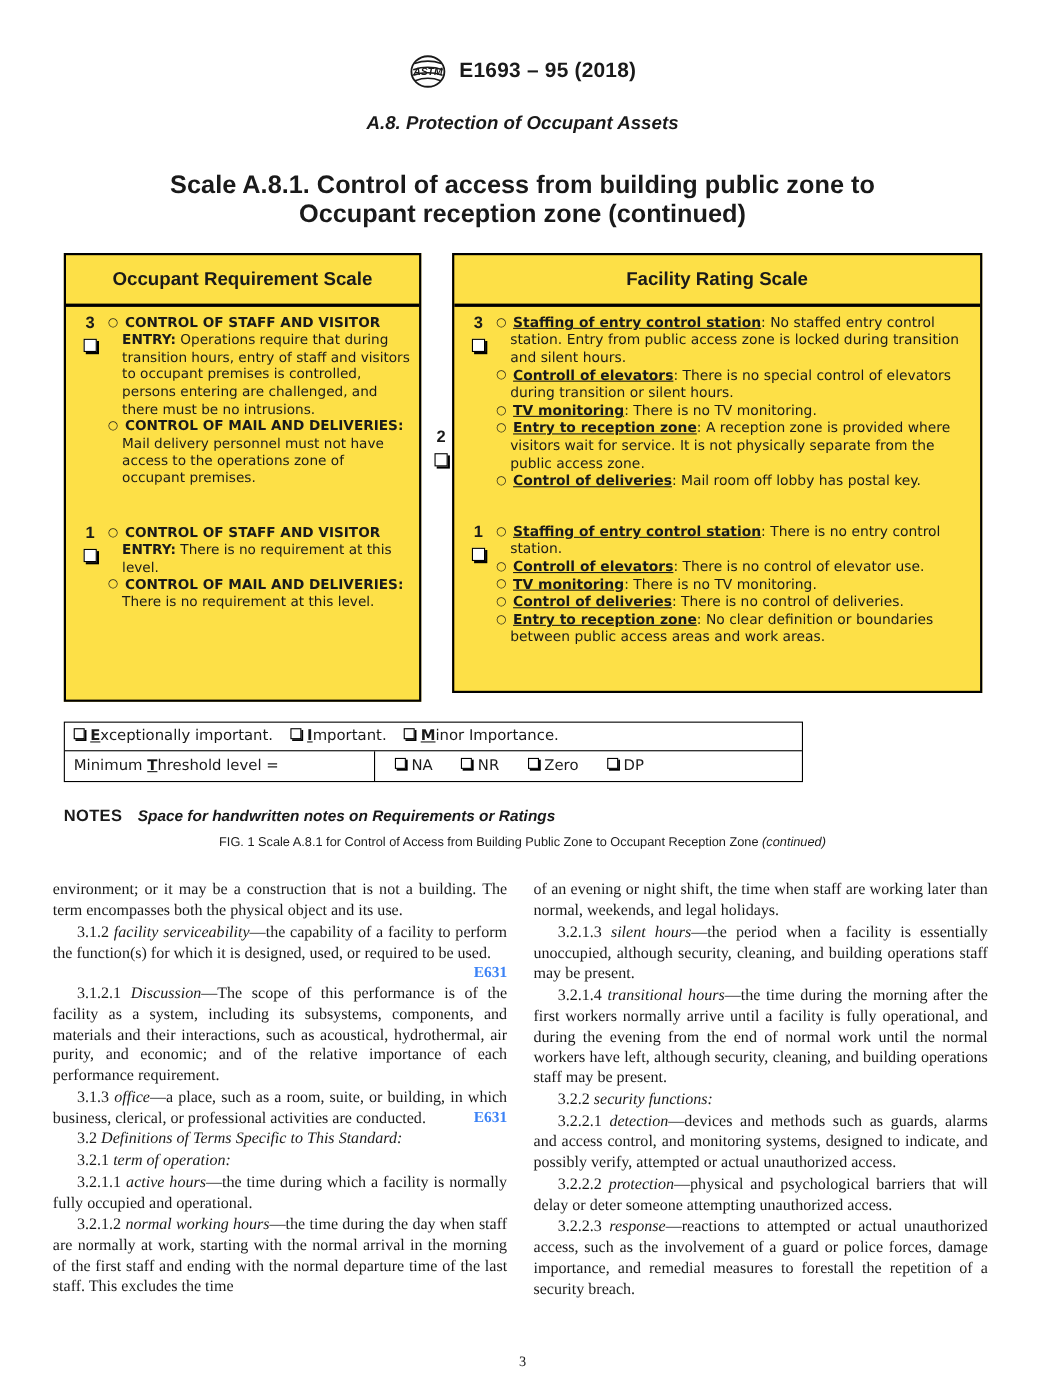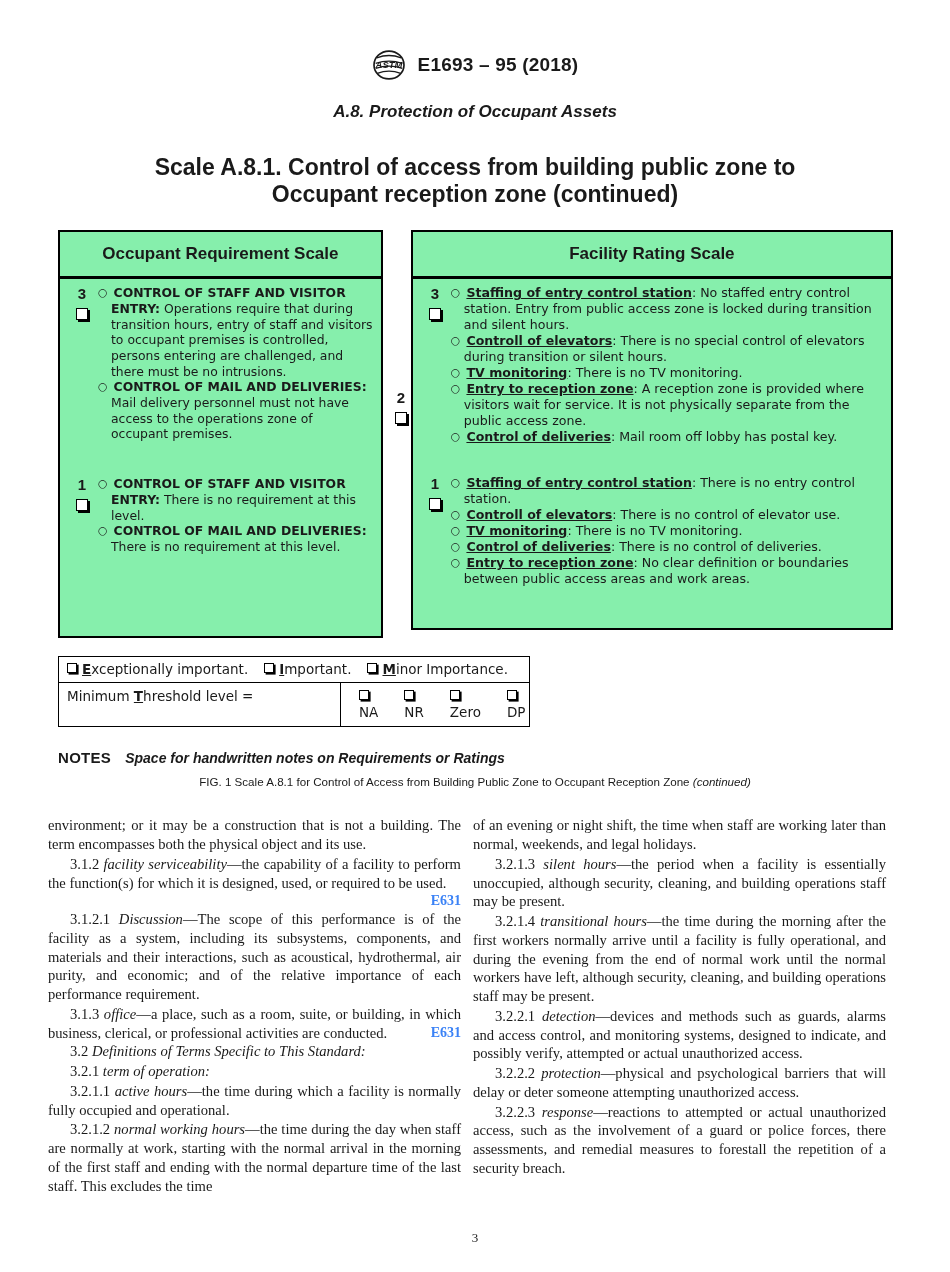--- a/index.html
+++ b/index.html
@@ -63,21 +63,21 @@
   
   .scales-wrap {
     position: relative;
     margin-top: 22px;
     padding: 0 57px 0 58px;
     display: flex;
     align-items: flex-start;
   }
   .scale-box {
     border: 2px solid #000;
-    background: #86efac;
+    background: #fde047;
     box-sizing: border-box;
     position: relative;
   }
   .scale-box.left  { width: 326px; height: 408px; }
   .scale-box.right { width: 484px; height: 400px; margin-left: 28px; }
 
   .scale-head {
     border-bottom: 3px solid #000;
     text-align: center;
     font-family: "Liberation Sans", sans-serif;
@@ -139,21 +139,21 @@
     position: absolute;
     left: 389px;
     top: 160px;
     width: 24px;
     text-align: center;
   }
 
   
   .legend {
     margin: 18px 0 0 58px;
-    width: 472px;
+    width: 672px;
     border: 1.5px solid #000;
     box-sizing: border-box;
     font-family: "DejaVu Sans", sans-serif;
     font-size: 13.5px;
   }
   .legend-row { display: flex; }
   .legend-row.top {
     border-bottom: 1.5px solid #000;
     padding: 4px 8px 5px;
   }
@@ -202,21 +202,21 @@
     margin-top: 9px;
     padding: 0 40px;
   }
   .fig-caption .cont { font-style: italic; }
 
   
   .columns {
     margin-top: 28px;
     padding: 0 48px;
     display: flex;
-    gap: 12px;
+    gap: 24px;
   }
   .col { width: 413px; }
   .col p {
     margin: 0;
     font-size: 14.6px;
     line-height: 1.285;
     text-align: justify;
     text-justify: inter-word;
   }
   .col p.ind { text-indent: 22px; }
@@ -451,26 +451,28 @@
 
     <div class="col">
       <p>of an evening or night shift, the time when staff are working later than normal, weekends, and legal holidays.</p>
 
       <p class="ind"><span>3.2.1.3</span>
         <i>silent hours</i><span>—the period when a facility is essentially unoccupied, although security, cleaning, and building operations staff may be present.</span></p>
 
       <p class="ind"><span>3.2.1.4</span>
         <i>transitional hours</i><span>—the time during the morning after the first workers normally arrive until a facility is fully operational, and during the evening from the end of normal work until the normal workers have left, although security, cleaning, and building operations staff may be present.</span></p>
 
+      <p class="ind"><span>3.2.2</span>
+        <i>security functions:</i></p>
 
       <p class="ind"><span>3.2.2.1</span>
         <i>detection</i><span>—devices and methods such as guards, alarms and access control, and monitoring systems, designed to indicate, and possibly verify, attempted or actual unauthorized access.</span></p>
 
       <p class="ind"><span>3.2.2.2</span>
         <i>protection</i><span>—physical and psychological barriers that will delay or deter someone attempting unauthorized access.</span></p>
 
       <p class="ind"><span>3.2.2.3</span>
-        <i>response</i><span>—reactions to attempted or actual unauthorized access, such as the involvement of a guard or police forces, there assessments, and remedial measures to forestall the repetition of a security breach.</span></p>
+        <i>response</i><span>—reactions to attempted or actual unauthorized access, such as the involvement of a guard or police forces, damage importance, and remedial measures to forestall the repetition of a security breach.</span></p>
     </div>
   </div>
 
   <div class="page-number">3</div>
 </div>
 
 </body></html>

